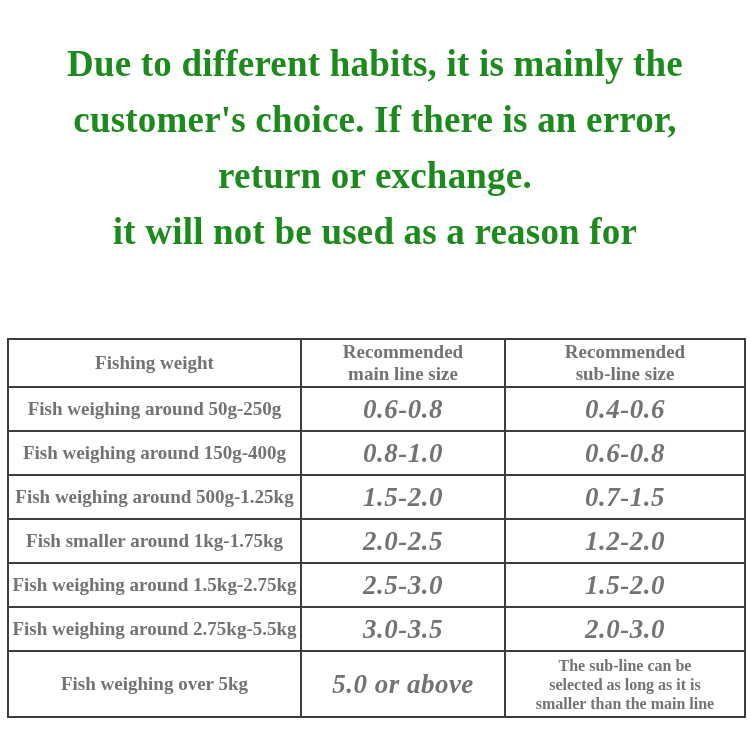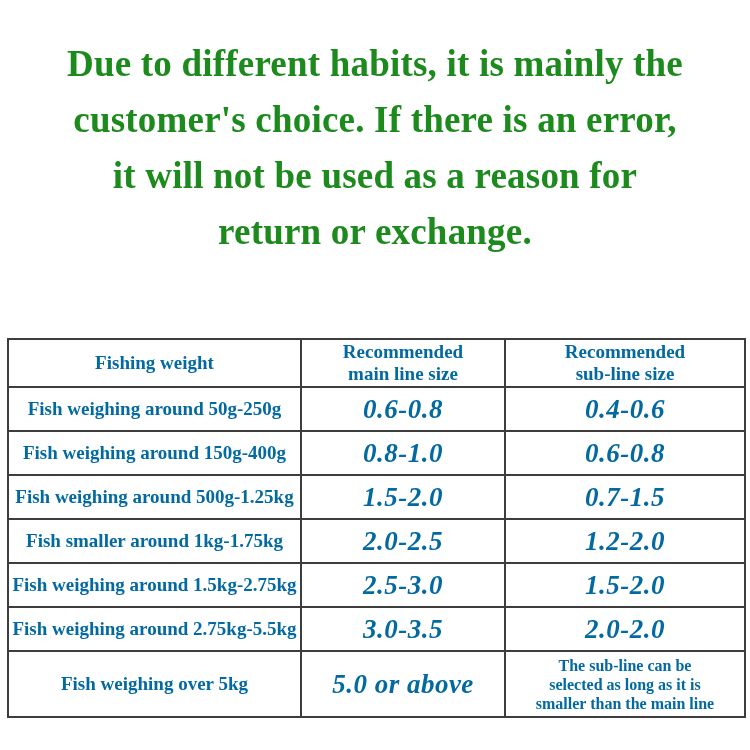--- a/index.html
+++ b/index.html
@@ -29,21 +29,21 @@
     letter-spacing: 0.2px;
   }
   
   table.spec {
     position: absolute;
     left: 7px;
     top: 338px;
     width: 737px;
     border-collapse: collapse;
     table-layout: fixed;
-    color: #0369a1;
+    color: #737373;
   }
   table.spec col.c1 { width: 293px; }
   table.spec col.c2 { width: 204px; }
   table.spec col.c3 { width: 240px; }
   table.spec th, table.spec td {
     border: 2px solid #3d3d3d;
     text-align: center;
     vertical-align: middle;
     padding: 0;
     font-weight: bold;
@@ -73,22 +73,22 @@
   }
 </style>
 </head>
 <body>
 
 <div class="page">
 
   <div class="notice">
     <div>Due to different habits, it is mainly the</div>
     <div>customer's choice. If there is an error,</div>
+    <div>return or exchange.</div>
     <div>it will not be used as a reason for</div>
-    <div>return or exchange.</div>
   </div>
 
   <table class="spec">
     <colgroup>
         <col class="c1">
         <col class="c2">
         <col class="c3">
       </colgroup>
     <thead>
       <tr>
@@ -121,21 +121,21 @@
         <td class="num-cell">1.2-2.0</td>
       </tr>
       <tr>
         <td class="weight-cell">Fish weighing around 1.5kg-2.75kg</td>
         <td class="num-cell">2.5-3.0</td>
         <td class="num-cell">1.5-2.0</td>
       </tr>
       <tr>
         <td class="weight-cell">Fish weighing around 2.75kg-5.5kg</td>
         <td class="num-cell">3.0-3.5</td>
-        <td class="num-cell">2.0-2.0</td>
+        <td class="num-cell">2.0-3.0</td>
       </tr>
       <tr class="tall">
         <td class="weight-cell">Fish weighing over 5kg</td>
         <td class="num-cell">5.0 or above</td>
         <td class="note-cell">The sub-line can be
 selected as long as it is
 smaller than the main line</td>
       </tr>
     </tbody>
   </table>

